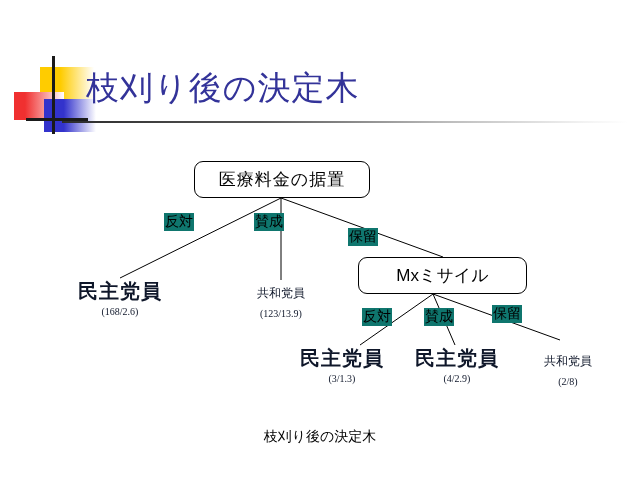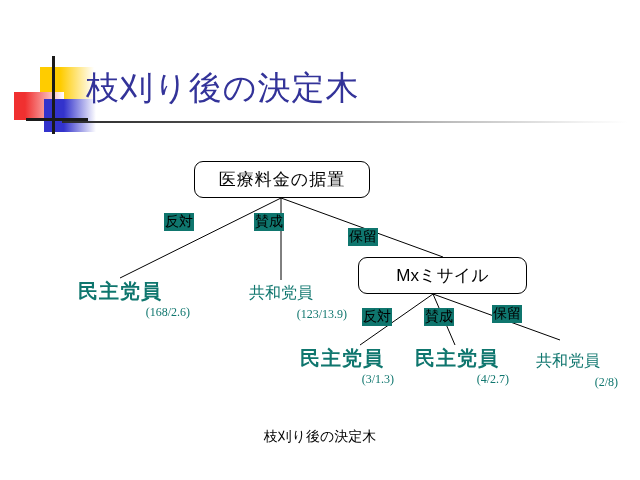--- a/index.html
+++ b/index.html
@@ -136,40 +136,39 @@
     font-size: 14px;
     color: #000000;
     white-space: nowrap;
     background: #0f766e;
     padding: 0 1px;
   }
 
   .leaf {
     position: absolute;
     text-align: center;
-    color: #0f766e;
+    color: #0f172a;
     white-space: nowrap;
   }
   .leaf-name {
     font-size: 20px;
     line-height: 24px;
     letter-spacing: 1px;
   }
   .leaf-name.bold {
     font-weight: bold;
   }
   .leaf-name.small {
-    font-size: 16px;
+    font-size: 12px;
     letter-spacing: 0px;
   }
   .leaf-stats {
     font-family: "Liberation Serif", serif;
-    font-size: 12px;
+    font-size: 10px;
     line-height: 18px;
-    text-align: right;
   }
 
   #caption {
     position: absolute;
     left: 0;
     top: 428px;
     width: 640px;
     text-align: center;
     font-size: 14px;
     color: #000000;
@@ -229,21 +228,21 @@
       <div class="leaf-stats">(123/13.9)</div>
     </div>
 
     <div class="leaf" style="left:290px; top:346px; width:104px;">
       <div class="leaf-name bold">民主党員</div>
       <div class="leaf-stats">(3/1.3)</div>
     </div>
 
     <div class="leaf" style="left:405px; top:346px; width:104px;">
       <div class="leaf-name bold">民主党員</div>
-      <div class="leaf-stats">(4/2.7)</div>
+      <div class="leaf-stats">(4/2.9)</div>
     </div>
 
     <div class="leaf" style="left:518px; top:349px; width:100px;">
       <div class="leaf-name small">共和党員</div>
       <div class="leaf-stats">(2/8)</div>
     </div>
 
   </div>
 
   <div id="caption">枝刈り後の決定木</div>

